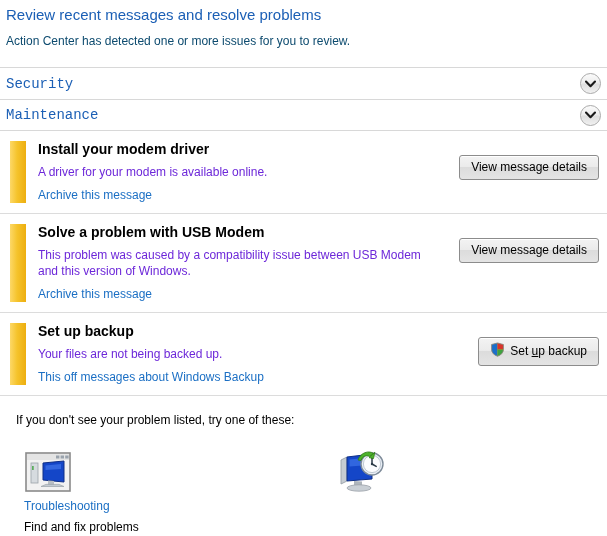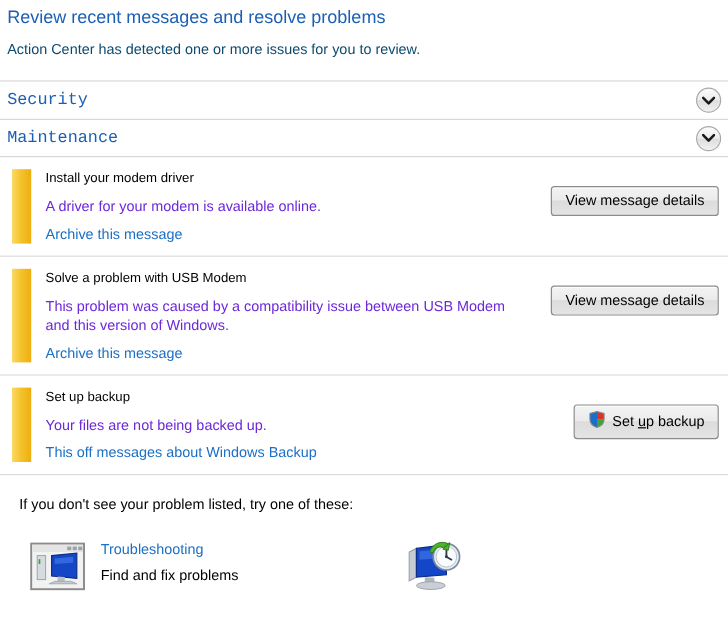--- a/index.html
+++ b/index.html
@@ -102,22 +102,22 @@
     margin-left: 10px;
     align-self: stretch;
     background: linear-gradient(to right, #FDD867 0%, #F5C32B 45%, #EDAE10 100%);
   }
   .msg-body {
     flex: 1 1 auto;
     padding-left: 12px;
     box-sizing: border-box;
   }
   .msg-title {
-    font-weight: normal;
-    font-size: 11px;
+    font-weight: bold;
+    font-size: 14px;
     line-height: 16px;
     color: #000000;
     margin: 0 0 7px 0;
   }
   .msg-desc {
     font-size: 12px;
     line-height: 16px;
     color: #6d28d9;
     margin: 0 0 7px 0;
     max-width: 405px;
@@ -171,21 +171,21 @@
     white-space: nowrap;
   }
   .footer-items {
     display: flex;
     align-items: flex-start;
   }
   .footer-item {
     display: flex;
     align-items: flex-start;
   }
-  .footer-item.troubleshooting { width: 310px; padding-left: 8px; }
+  .footer-item.troubleshooting { width: 310px; padding-left: 8px; flex-direction: column; }
   .footer-item.recovery { width: 270px; padding-left: 6px; }
 
   .footer-icon {
     flex: 0 0 auto;
     width: 48px;
     height: 48px;
     margin-right: 12px;
   }
   .footer-text { flex: 1 1 auto; padding-top: 2px; }
   .footer-link {

